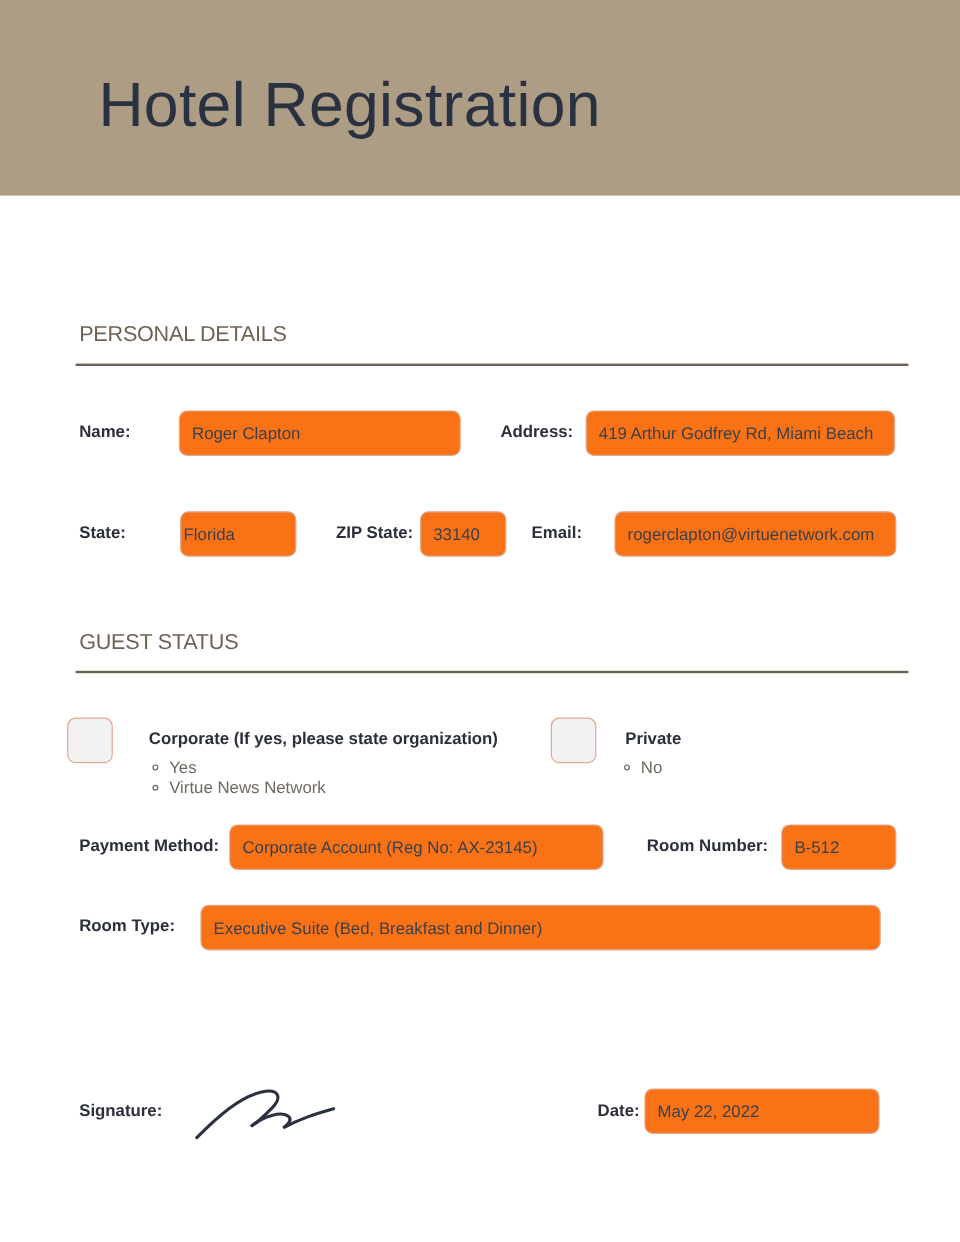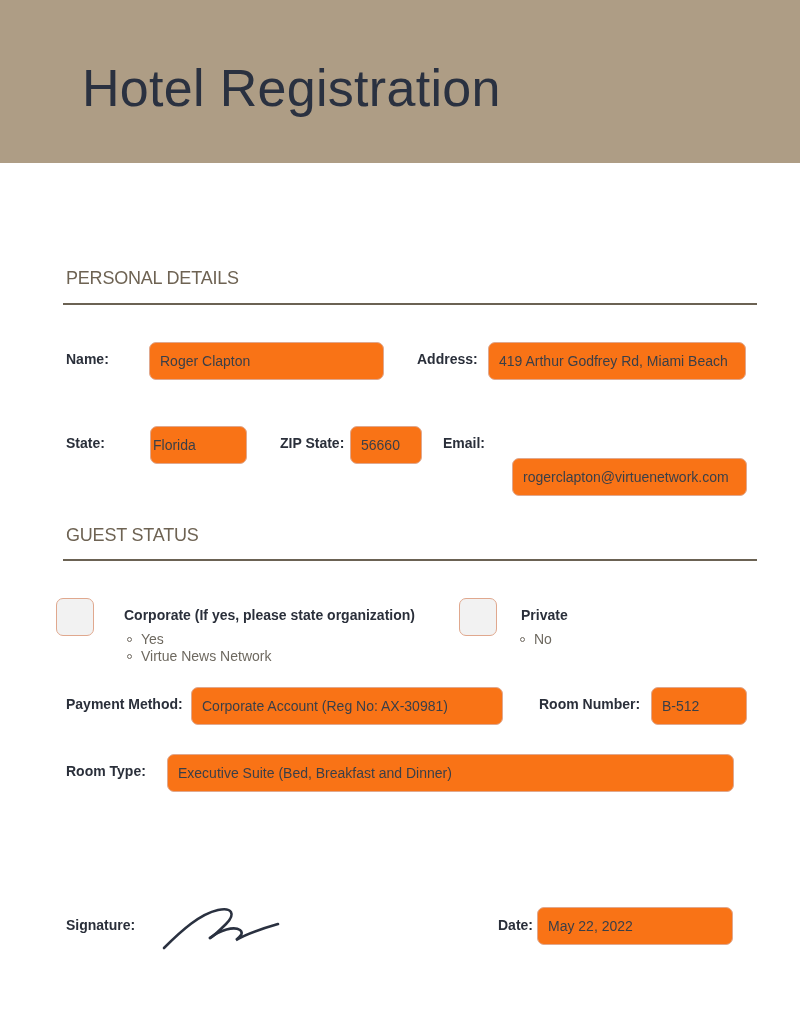--- a/index.html
+++ b/index.html
@@ -43,24 +43,24 @@
 <div class="label" style="left:66px; top:351px;">Name:</div>
 <div class="field" style="left:149px; top:342px; width:235px;">Roger Clapton</div>
 
 <div class="label" style="left:417px; top:351px;">Address:</div>
 <div class="field" style="left:488px; top:342px; width:258px;">419 Arthur Godfrey Rd, Miami Beach</div>
 
 <div class="label" style="left:66px; top:435px;">State:</div>
 <div class="field" style="left:150px; top:426px; width:97px; padding-left:2px;">Florida</div>
 
 <div class="label" style="left:280px; top:435px;">ZIP State:</div>
-<div class="field" style="left:350px; top:426px; width:72px;">56660</div>
+<div class="field" style="left:350px; top:426px; width:72px;">33140</div>
 
 <div class="label" style="left:443px; top:435px;">Email:</div>
-<div class="field" style="left:512px; top:426px; width:235px;margin-top:32px;">rogerclapton@virtuenetwork.com</div>
+<div class="field" style="left:512px; top:426px; width:235px;">rogerclapton@virtuenetwork.com</div>
 
 <div class="section-title" style="top:525px;">GUEST STATUS</div>
 <div class="section-rule" style="top:559px;"></div>
 
 <div class="checkbox" style="left:56px; top:598px;"></div>
 <div class="opt-title" style="left:124px; top:607px;">Corporate (If yes, please state organization)</div>
 <ul class="opt-list" style="left:124px; top:631px;">
   <li>
       <span class="bullet"></span>
       <span>Yes</span>
@@ -74,21 +74,21 @@
 <div class="checkbox" style="left:459px; top:598px;"></div>
 <div class="opt-title" style="left:521px; top:607px;">Private</div>
 <ul class="opt-list" style="left:517px; top:631px;">
   <li>
       <span class="bullet"></span>
       <span>No</span>
     </li>
 </ul>
 
 <div class="label" style="left:66px; top:696px;">Payment Method:</div>
-<div class="field" style="left:191px; top:687px; width:312px;">Corporate Account (Reg No: AX-30981)</div>
+<div class="field" style="left:191px; top:687px; width:312px;">Corporate Account (Reg No: AX-23145)</div>
 
 <div class="label" style="left:539px; top:696px;">Room Number:</div>
 <div class="field" style="left:651px; top:687px; width:96px;">B-512</div>
 
 <div class="label" style="left:66px; top:763px;">Room Type:</div>
 <div class="field" style="left:167px; top:754px; width:567px;">Executive Suite (Bed, Breakfast and Dinner)</div>
 
 <div class="label" style="left:66px; top:917px;">Signature:</div>
 <svg class="signature" viewBox="0 0 124 52">
   <path d="M4 48 C 22 30, 40 14, 58 10 C 72 7, 76 14, 66 24 C 60 30, 54 36, 50 38" fill="none" stroke="#2a3140" stroke-width="2.6" stroke-linecap="round"></path>

